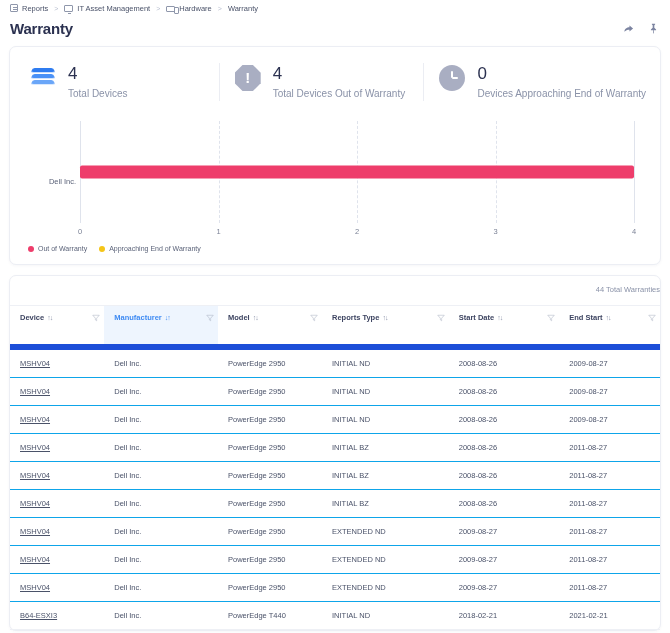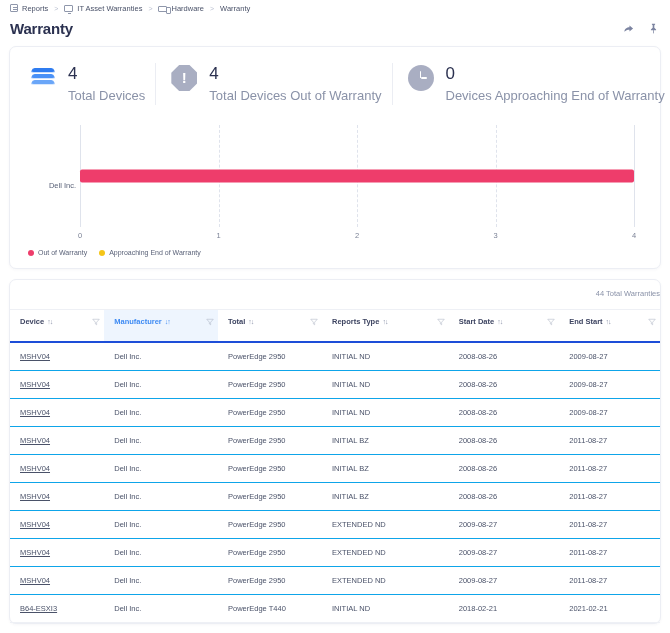--- a/index.html
+++ b/index.html
@@ -51,21 +51,21 @@
 
   
   .kpis { display: flex; padding: 10px 4px 4px 4px; }
   .kpi { flex: 1 1 0; display: flex; align-items: flex-start; gap: 10px; padding: 6px 10px 10px 14px; position: relative; }
   .kpi + .kpi::before {
     content:""; position:absolute; left:0; top:6px; bottom:8px; width:1px; background:#ebedf3;
   }
   .kpi-ico { width: 30px; height: 30px; flex: 0 0 30px; display:flex; align-items:center; justify-content:center; }
   .kpi-text { padding-top: 1px; }
   .kpi-val { font-size: 17px; color: #2b3150; line-height: 19px; font-weight: 400; }
-  .kpi-label { font-size: 13px; color: #8a92a8; margin-top: 5px; white-space: nowrap; }
+  .kpi-label { font-size: 10px; color: #8a92a8; margin-top: 5px; white-space: nowrap; }
 
   .layers { position: relative; width: 26px; height: 24px; }
   .layers i { position:absolute; left:2px; width:22px; height:6px; background:#3a86f5; border-radius:2px; transform: perspective(22px) rotateX(46deg); }
   .layers i:nth-child(1){ top:1px; background:#2f7cf0; }
   .layers i:nth-child(2){ top:7px; background:#4a91f7; }
   .layers i:nth-child(3){ top:13px; background:#6aa6f8; }
 
   .circ { width: 26px; height: 26px; border-radius: 50%; background: #a9aec2; display:flex; align-items:center; justify-content:center; color:#fff; }
   .oct { width: 26px; height: 26px; background:#a9aec2; display:flex; align-items:center; justify-content:center; color:#fff;
          clip-path: polygon(30% 0,70% 0,100% 30%,100% 70%,70% 100%,30% 100%,0 70%,0 30%); font-size: 15px; font-weight: bold; line-height: 26px; }
@@ -95,21 +95,21 @@
   .tbl-sub { font-size: 7.5px; color: #8a92a8; margin-top: 9px; padding-left: 12px; text-align: right; }
   .tbl-actions { display:flex; align-items:center; gap: 9px; }
   .btn { display:flex; align-items:center; gap:4px; font-size: 7.5px; border-radius: 4px; padding: 6px 9px; cursor:pointer; white-space:nowrap; }
   .btn-soft { background:#eaf2fe; color:#3f8bf3; }
   .btn-outline { background:#fff; border:1px solid #dfe3ec; color:#5b6379; padding: 6px 8px; display:flex; align-items:center; gap:14px; }
   .chev { width:0; height:0; border-left:3px solid transparent; border-right:3px solid transparent; border-top:3.5px solid #9aa2b6; }
 
   table { width: 100%; border-collapse: collapse; margin-top: 11px; table-layout: fixed; }
   thead th {
     font-size: 7.5px; font-weight: bold; color:#3d4461; text-align:left;
-    padding: 7px 4px 15px 10px; border-top:1px solid #eef0f5; border-bottom:2px solid #1d4ed8;
+    padding: 7px 4px 22px 10px; border-top:1px solid #eef0f5; border-bottom:6px solid #1d4ed8;
     background: #fff; vertical-align: middle;
   }
   thead th.active { background:#eef5fe; color:#3f8bf3;margin-top:40px; }
   .th-inner { display:flex; align-items:center; justify-content:space-between; gap:4px; }
   .th-left { display:flex; align-items:center; gap:3px; }
   .sort { font-size: 7px; color:#8a92a8; letter-spacing:-1px; }
   thead th.active .sort { color:#3f8bf3; }
   .funnel { opacity:.75; }
   tbody td { font-size: 7.5px; color:#4a5269; padding: 9px 4px 9px 10px; border-bottom:1px solid #0ea5e9; }
   tbody tr:last-child td { border-bottom:1px solid #eef0f5; }
@@ -121,21 +121,21 @@
 <div class="page">
 
   <nav class="breadcrumb">
     <span class="bc-item">
       <span class="bc-icon ico-report"></span>
       <span class="bc-label">Reports</span>
     </span>
     <span class="bc-sep">&gt;</span>
     <span class="bc-item">
       <span class="bc-icon ico-monitor"></span>
-      <span class="bc-label">IT Asset Warranties</span>
+      <span class="bc-label">IT Asset Management</span>
     </span>
     <span class="bc-sep">&gt;</span>
     <span class="bc-item">
       <span class="bc-icon ico-hw"></span>
       <span class="bc-label">Hardware</span>
     </span>
     <span class="bc-sep">&gt;</span>
     <span class="bc-item">
       <span class="bc-label">Warranty</span>
     </span>
@@ -268,21 +268,21 @@
                 <span class="sort">↓↑</span>
               </span>
               <svg class="funnel" width="8" height="8" viewBox="0 0 16 16">
                   <path d="M1.5 2.5h13L9.3 8.4V13.5L6.7 11.8V8.4z" fill="none" stroke="#9aa2b6" stroke-width="1.2"></path>
                 </svg>
             </div>
           </th>
           <th>
             <div class="th-inner">
               <span class="th-left">
-                <span>Total</span>
+                <span>Model</span>
                 <span class="sort">↑↓</span>
               </span>
               <svg class="funnel" width="8" height="8" viewBox="0 0 16 16">
                   <path d="M1.5 2.5h13L9.3 8.4V13.5L6.7 11.8V8.4z" fill="none" stroke="#9aa2b6" stroke-width="1.2"></path>
                 </svg>
             </div>
           </th>
           <th>
             <div class="th-inner">
               <span class="th-left">

